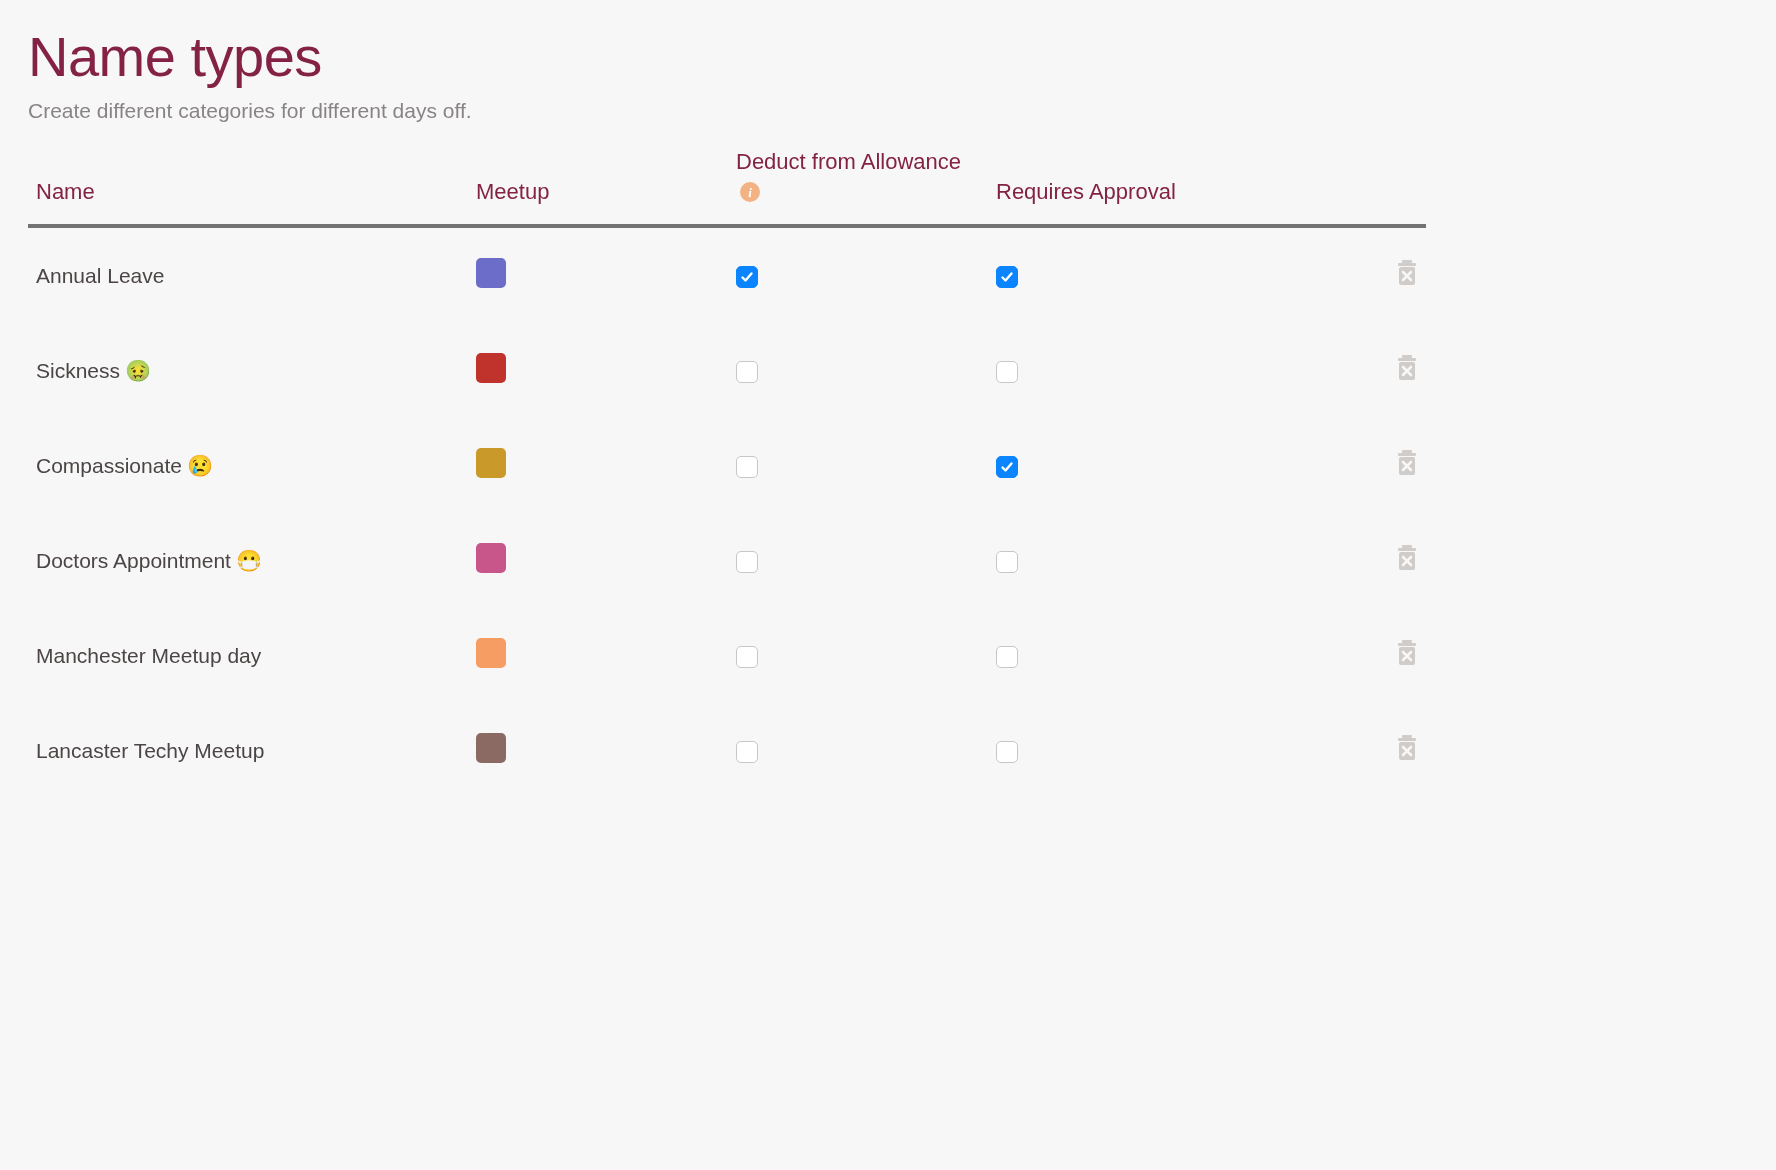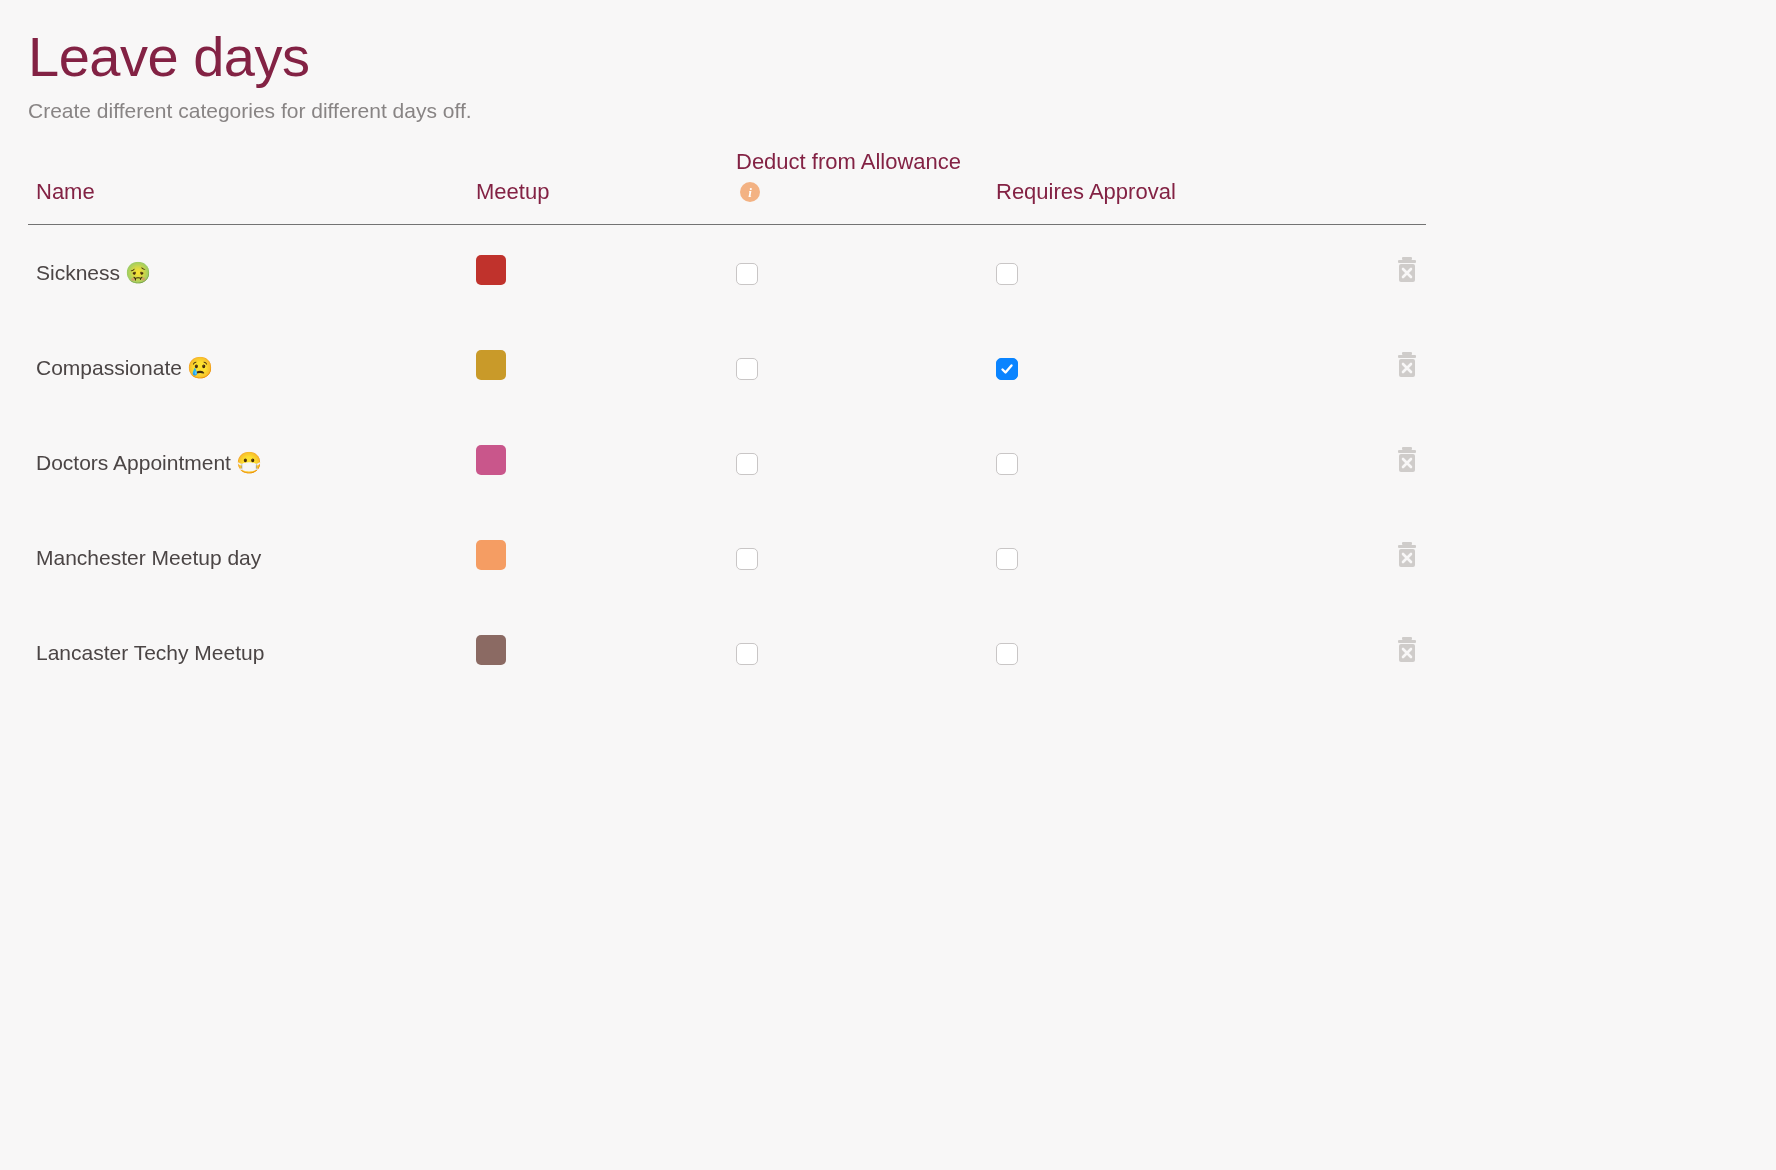--- a/index.html
+++ b/index.html
@@ -26,21 +26,21 @@
     table.leave-table {
       width: 100%;
       border-collapse: collapse;
     }
     table.leave-table thead th {
       text-align: left;
       font-weight: 400;
       font-size: 22px;
       color: #832244;
       padding: 0 8px 18px 8px;
-      border-bottom: 1px solid #737373;
+      border-bottom: 4px solid #737373;
       vertical-align: bottom;
       line-height: 1.35;
     }
     table.leave-table thead th.col-name   { width: 440px; }
     table.leave-table thead th.col-colour { width: 260px; }
     table.leave-table thead th.col-deduct { width: 260px; }
     table.leave-table thead th.col-approval { width: 230px; }
     table.leave-table thead th.col-actions { }
     table.leave-table tbody td {
       padding: 30px 8px;
@@ -92,58 +92,78 @@
       display: inline-block;
       line-height: 0;
       cursor: pointer;
     }
     .delete-icon svg { display:block; }
     td.col-actions { text-align: right; padding-right: 40px; }
   </style>
 </head>
 <body>
 
-<h1 class="page-title">Leave days</h1>
+<h1 class="page-title">Name types</h1>
 <p class="page-subtitle">Create different categories for different days off.</p>
 
 <table class="leave-table">
   <thead>
     <tr>
       <th class="col-name">Name</th>
       <th class="col-colour">Meetup</th>
       <th class="col-deduct">
         <span>Deduct from Allowance</span>
         <span class="info-icon">i</span>
       </th>
       <th class="col-approval">Requires Approval</th>
       <th class="col-actions"></th>
     </tr>
   </thead>
   <tbody id="leave-rows">
       <tr>
-        <td>Sickness 🤢</td>
-        <td><span class="colour-swatch" style="background: rgb(192, 50, 44);"></span></td>
-        <td><span class="chk"></span></td>
-        <td><span class="chk"></span></td>
-        <td class="col-actions"><span class="delete-icon"><svg width="22" height="26" viewBox="0 0 22 26">
-              <rect x="6" y="0" width="10" height="3" rx="1" fill="#cfccca"></rect>
-              <rect x="2" y="3" width="18" height="3" rx="1" fill="#cfccca"></rect>
-              <rect x="3" y="7" width="16" height="18" rx="2" fill="#cfccca"></rect>
-              <path d="M7 12 L15 20 M15 12 L7 20" stroke="#f8f7f7" stroke-width="2.6" stroke-linecap="round"></path>
-            </svg></span></td>
-      </tr>
-      <tr>
-        <td>Compassionate 😢</td>
-        <td><span class="colour-swatch" style="background: rgb(201, 154, 41);"></span></td>
-        <td><span class="chk"></span></td>
+        <td>Annual Leave</td>
+        <td><span class="colour-swatch" style="background: rgb(108, 109, 201);"></span></td>
         <td><span class="chk checked">
             <svg width="14" height="14" viewBox="0 0 14 14">
               <path d="M2.5 7.5 L5.5 10.5 L11.5 3.5" stroke="#fff" stroke-width="2.4" fill="none" stroke-linecap="round" stroke-linejoin="round"></path>
             </svg>
           </span></td>
+        <td><span class="chk checked">
+            <svg width="14" height="14" viewBox="0 0 14 14">
+              <path d="M2.5 7.5 L5.5 10.5 L11.5 3.5" stroke="#fff" stroke-width="2.4" fill="none" stroke-linecap="round" stroke-linejoin="round"></path>
+            </svg>
+          </span></td>
+        <td class="col-actions"><span class="delete-icon"><svg width="22" height="26" viewBox="0 0 22 26">
+              <rect x="6" y="0" width="10" height="3" rx="1" fill="#cfccca"></rect>
+              <rect x="2" y="3" width="18" height="3" rx="1" fill="#cfccca"></rect>
+              <rect x="3" y="7" width="16" height="18" rx="2" fill="#cfccca"></rect>
+              <path d="M7 12 L15 20 M15 12 L7 20" stroke="#f8f7f7" stroke-width="2.6" stroke-linecap="round"></path>
+            </svg></span></td>
+      </tr>
+      <tr>
+        <td>Sickness 🤢</td>
+        <td><span class="colour-swatch" style="background: rgb(192, 50, 44);"></span></td>
+        <td><span class="chk"></span></td>
+        <td><span class="chk"></span></td>
+        <td class="col-actions"><span class="delete-icon"><svg width="22" height="26" viewBox="0 0 22 26">
+              <rect x="6" y="0" width="10" height="3" rx="1" fill="#cfccca"></rect>
+              <rect x="2" y="3" width="18" height="3" rx="1" fill="#cfccca"></rect>
+              <rect x="3" y="7" width="16" height="18" rx="2" fill="#cfccca"></rect>
+              <path d="M7 12 L15 20 M15 12 L7 20" stroke="#f8f7f7" stroke-width="2.6" stroke-linecap="round"></path>
+            </svg></span></td>
+      </tr>
+      <tr>
+        <td>Compassionate 😢</td>
+        <td><span class="colour-swatch" style="background: rgb(201, 154, 41);"></span></td>
+        <td><span class="chk"></span></td>
+        <td><span class="chk checked">
+            <svg width="14" height="14" viewBox="0 0 14 14">
+              <path d="M2.5 7.5 L5.5 10.5 L11.5 3.5" stroke="#fff" stroke-width="2.4" fill="none" stroke-linecap="round" stroke-linejoin="round"></path>
+            </svg>
+          </span></td>
         <td class="col-actions"><span class="delete-icon"><svg width="22" height="26" viewBox="0 0 22 26">
               <rect x="6" y="0" width="10" height="3" rx="1" fill="#cfccca"></rect>
               <rect x="2" y="3" width="18" height="3" rx="1" fill="#cfccca"></rect>
               <rect x="3" y="7" width="16" height="18" rx="2" fill="#cfccca"></rect>
               <path d="M7 12 L15 20 M15 12 L7 20" stroke="#f8f7f7" stroke-width="2.6" stroke-linecap="round"></path>
             </svg></span></td>
       </tr>
       <tr>
         <td>Doctors Appointment 😷</td>
         <td><span class="colour-swatch" style="background: rgb(201, 86, 139);"></span></td>

